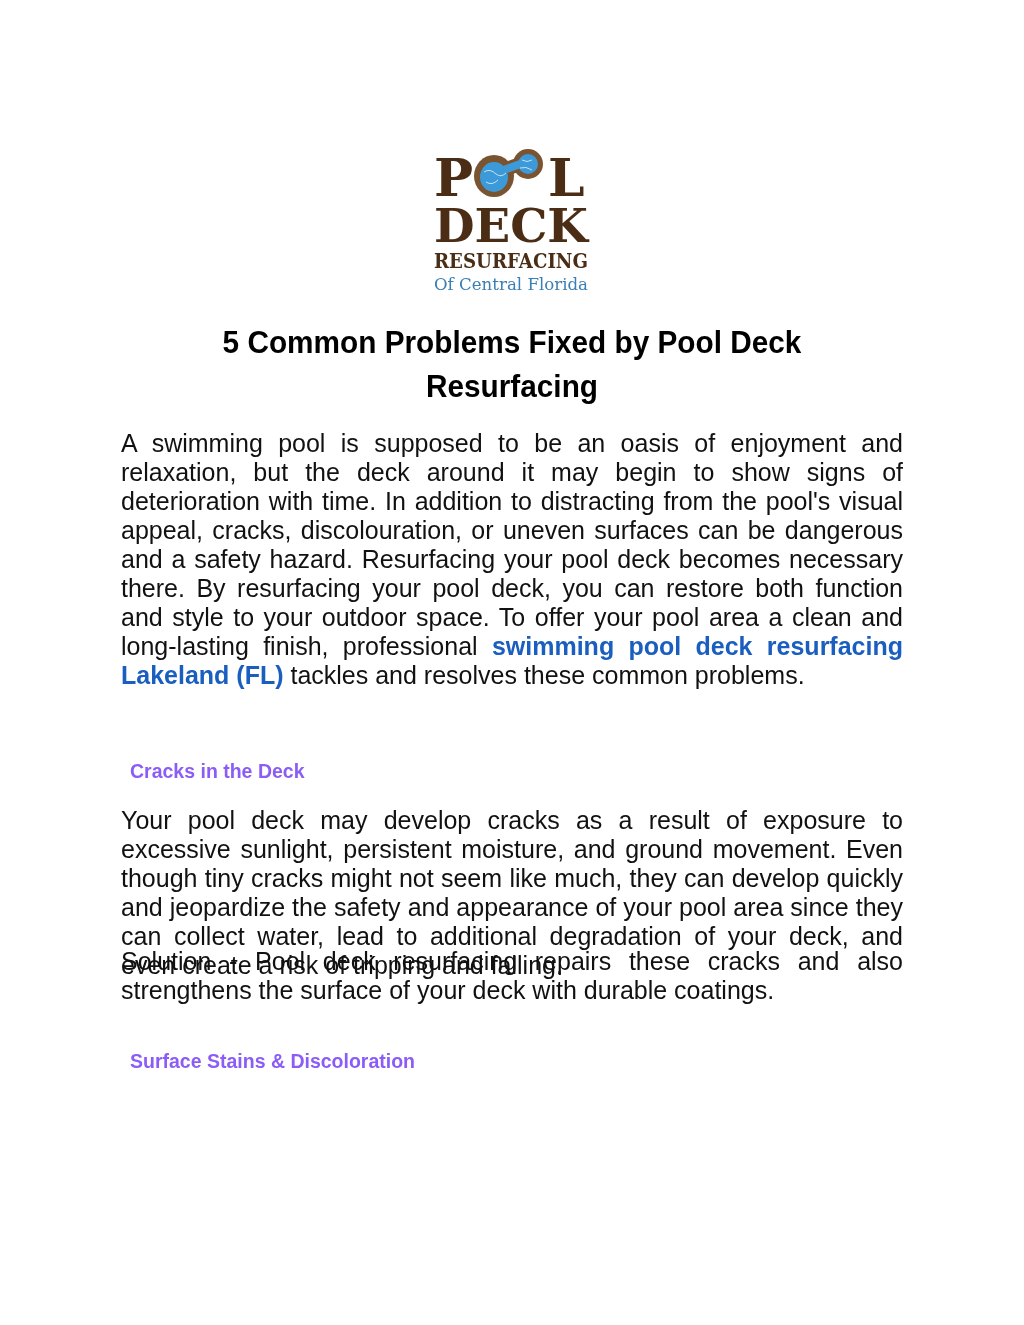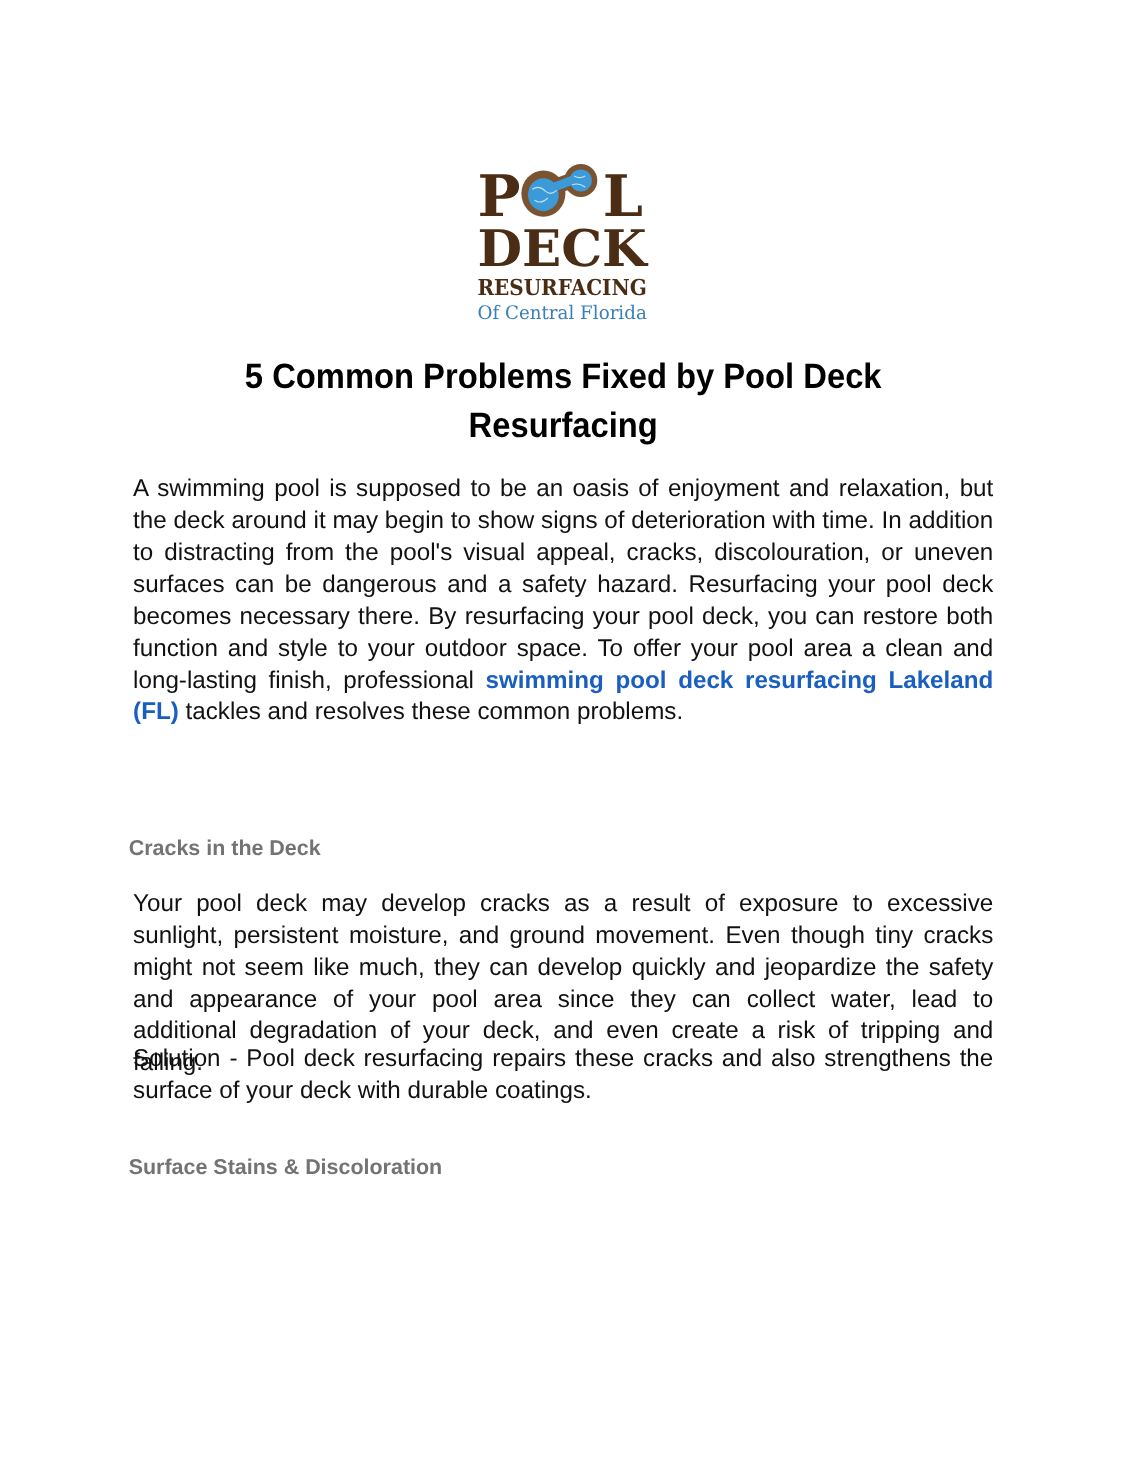--- a/index.html
+++ b/index.html
@@ -14,30 +14,30 @@
       text-align: center;
       font-family: "Liberation Sans", sans-serif;
       font-weight: bold; font-size: 32px; line-height: 44px;
       color: #000;
       transform: scaleX(0.93); transform-origin: center top;
     }
 
     .body-text {
       position: absolute; left: 121px; width: 782px;
       font-family: "Liberation Sans", sans-serif;
-      font-size: 22px; line-height: 29px;
+      font-size: 25px; line-height: 29px;
       color: #111;
       text-align: justify;
       margin: 0;
     }
     .heading {
-      position: absolute; left: 117px;
+      position: absolute; left: 130px;
       font-family: "Liberation Sans", sans-serif;
       font-weight: bold; font-size: 19.5px; line-height: 29px;
-      color: #737373; margin: 0;
+      color: #8b5cf6; margin: 0;
     }
     .link { color: #1a5fc0; font-weight: bold; text-decoration: none; }
   </style>
 </head>
 <body>
 
 <div class="page">
 
   <div class="logo">
     <svg viewBox="0 0 160 150">

